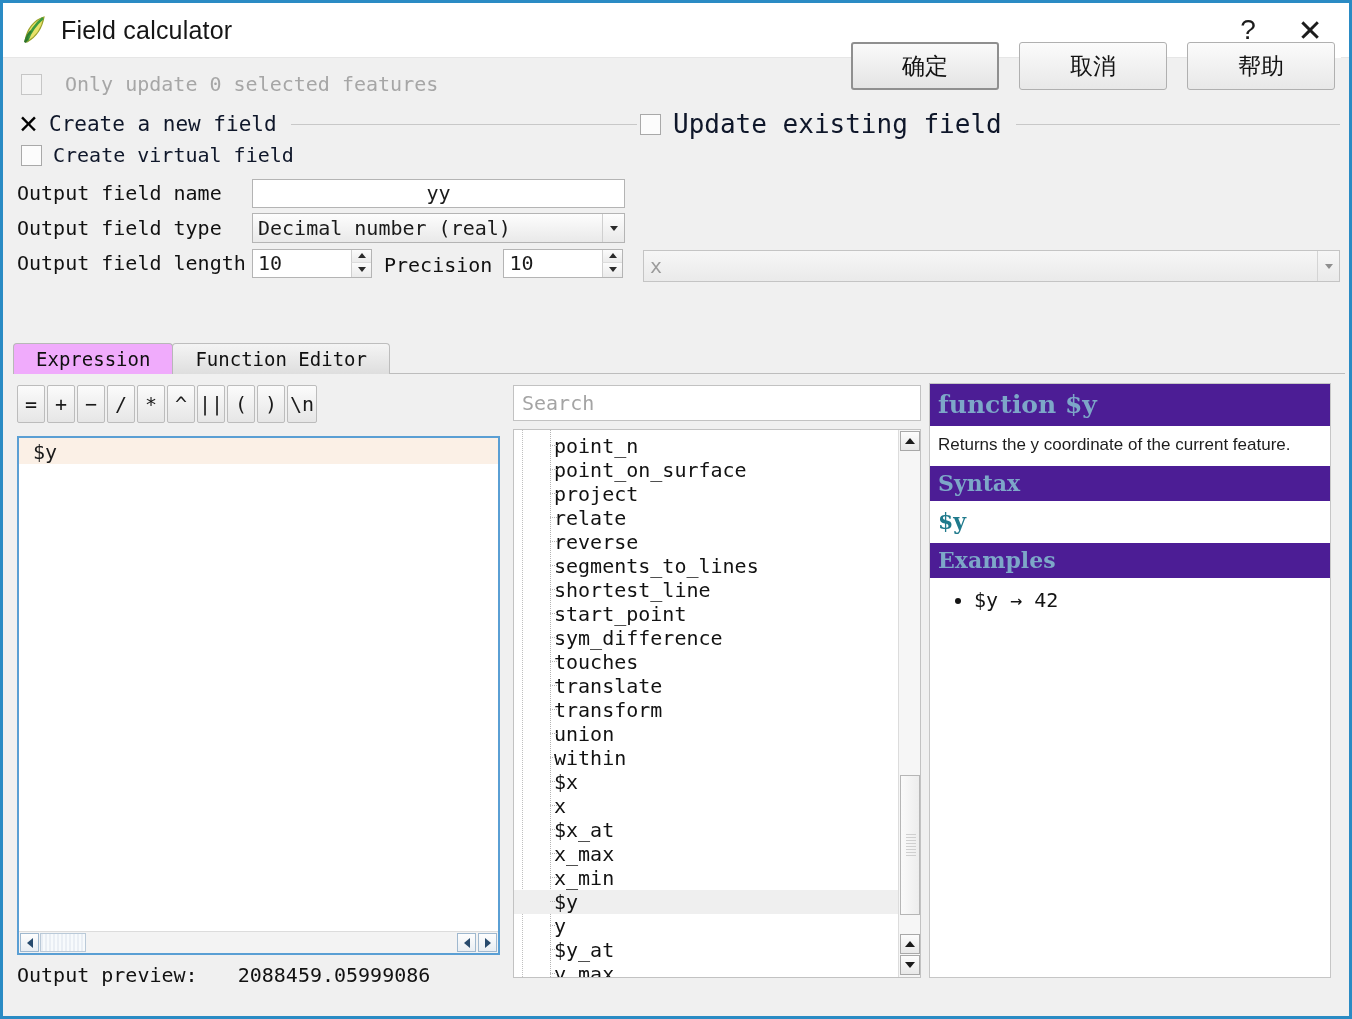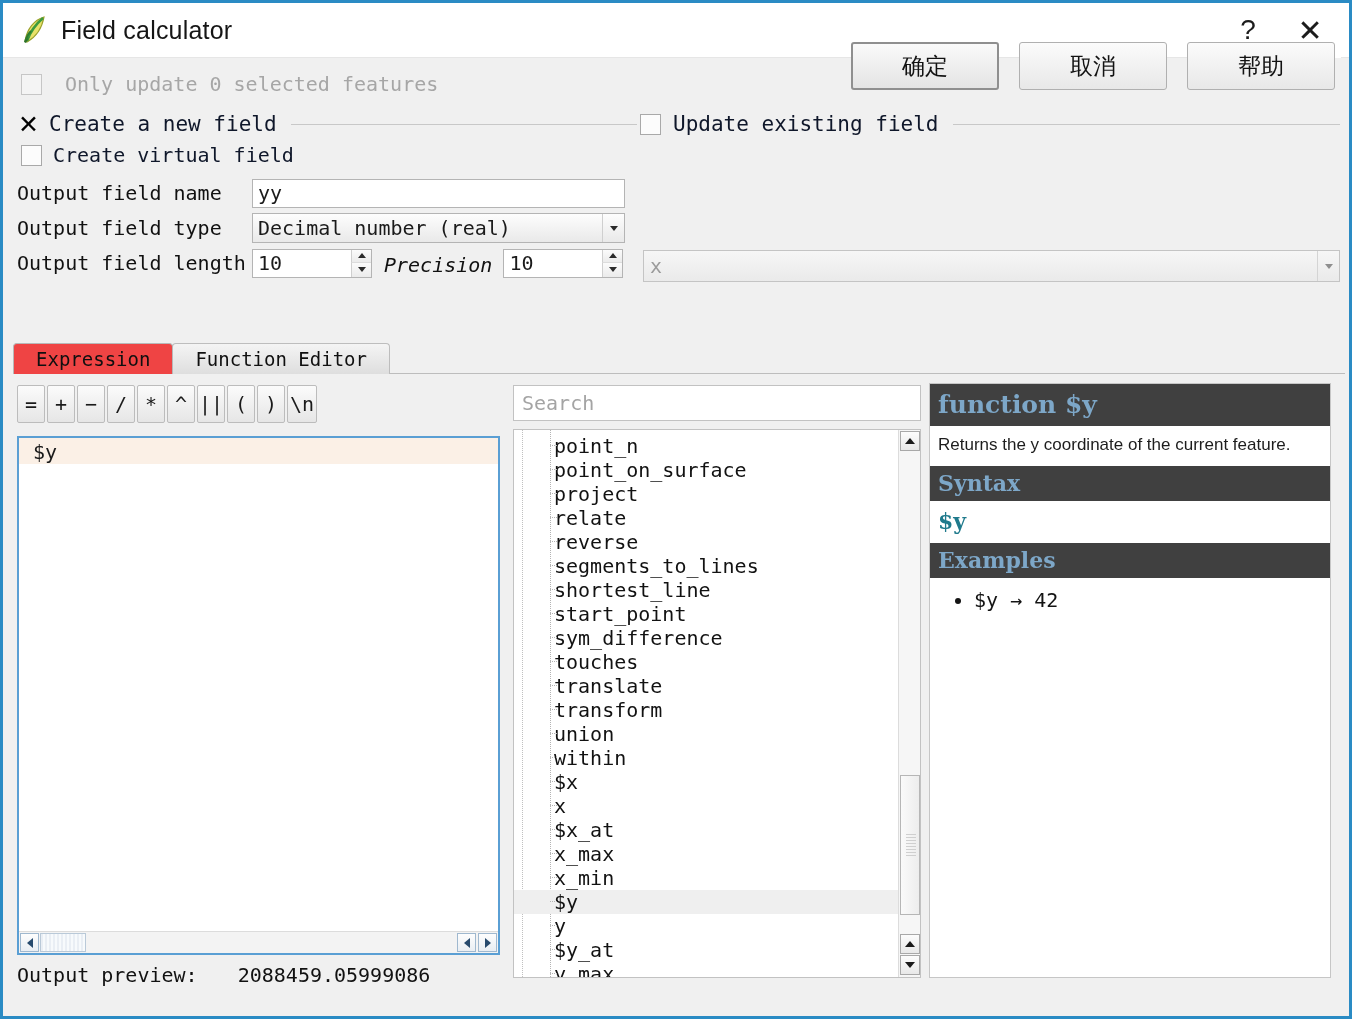--- a/index.html
+++ b/index.html
@@ -75,21 +75,21 @@
   .groupbar { display: flex; align-items: center; height: 36px; }
   .group-rule {
     flex: 1 1 auto; height: 0;
     border-top: 1px solid #c8c8c8;
     margin: 0 0 0 14px;
   }
 
   #newfield-bar { position: absolute; left: 14px; top: 48px; width: 620px; }
   #newfield-bar .lbl { margin-left: 9px; font-size: 21px; }
   #updatefield-bar { position: absolute; left: 637px; top: 48px; width: 700px; }
-  #updatefield-bar .lbl { margin-left: 12px; font-size: 21px; }
+  #updatefield-bar .lbl { margin-left: 12px; font-size: 26px; }
 
   #virtual-row { position: absolute; left: 18px; top: 85px; }
   #virtual-row .lbl { margin-left: 11px; }
 
   
   #form { position: absolute; left: 14px; top: 118px; }
   .frow { display: flex; align-items: center; height: 34px; margin-bottom: 1px; }
   .flabel {
     font-family: "DejaVu Sans Mono", monospace;
     font-size: 20px; color: #111;
@@ -98,21 +98,21 @@
   .inp {
     height: 29px;
     border: 1px solid #b4b4b4;
     background: #ffffff;
     font-family: "DejaVu Sans Mono", monospace;
     font-size: 20px; color: #1a1a1a;
     padding: 0 5px;
     line-height: 27px;
     outline: none;
   }
-  #field-name { width: 373px; }
+  #field-name { width: 373px; text-align: center; }
   .combo {
     height: 30px; width: 373px;
     border: 1px solid #b4b4b4;
     background: linear-gradient(#fdfdfd, #e9e9e9);
     display: flex; align-items: center;
     font-family: "DejaVu Sans Mono", monospace;
     font-size: 20px; color: #1a1a1a;
     padding: 0 5px; position: relative;
   }
   .combo .arrowbox {
@@ -146,21 +146,20 @@
     border-left: 1px solid #cfcfcf;
     display: flex; align-items: center; justify-content: center;
   }
   .spin .btns div:first-child { border-bottom: 1px solid #dcdcdc; }
   #len-spin .inp { width: 120px; }
   #prec-spin .inp { width: 120px; }
   #precision-label {
     font-family: "DejaVu Sans Mono", monospace;
     font-size: 20px; color: #111;
     margin: 3px 11px 0 12px;
-    font-style: italic;
   }
 
   
   #existing-combo {
     position: absolute; left: 640px; top: 192px;
     width: 697px; height: 32px;
     border: 1px solid #c4c4c4;
     background: linear-gradient(#f6f6f6, #eaeaea);
     display: flex; align-items: center;
     font-family: "DejaVu Sans Mono", monospace;
@@ -185,21 +184,21 @@
     display: flex; align-items: center;
     font-family: "DejaVu Sans Mono", monospace;
     font-size: 19px; color: #101010;
     border: 1px solid #bdbdbd;
     border-bottom: none;
     border-radius: 4px 4px 0 0;
     background: linear-gradient(#f4f4f4, #dedede);
     margin-right: -1px;
   }
   .tab.active {
-    background: #ef4444;
+    background: #f0abfc;
     border-color: #b8b8b8;
     position: relative; z-index: 3;
   }
   #tabline {
     position: absolute; left: 10px; top: 315px; width: 1332px;
     height: 1px; background: #bdbdbd;
   }
 
   
   #ops { position: absolute; left: 14px; top: 327px; display: flex; }
@@ -338,21 +337,21 @@
   
   #help-panel {
     position: absolute; left: 926px; top: 325px;
     width: 402px; height: 595px;
     border: 1px solid #c6c6c6;
     background: #ffffff;
     overflow: hidden;
     font-family: "Liberation Sans", sans-serif;
   }
   .help-head {
-    background: #404040;
+    background: #4c1d95;
     padding: 6px 8px 7px 8px;
     font-family: "DejaVu Serif", serif;
     font-weight: bold;
     color: #7da7c8;
     font-size: 25px;
   }
   .help-head.sub { font-size: 22px; padding: 4px 8px 5px 8px; }
   .help-body {
     padding: 8px 9px 10px 8px;
     font-family: "Liberation Sans", sans-serif;

